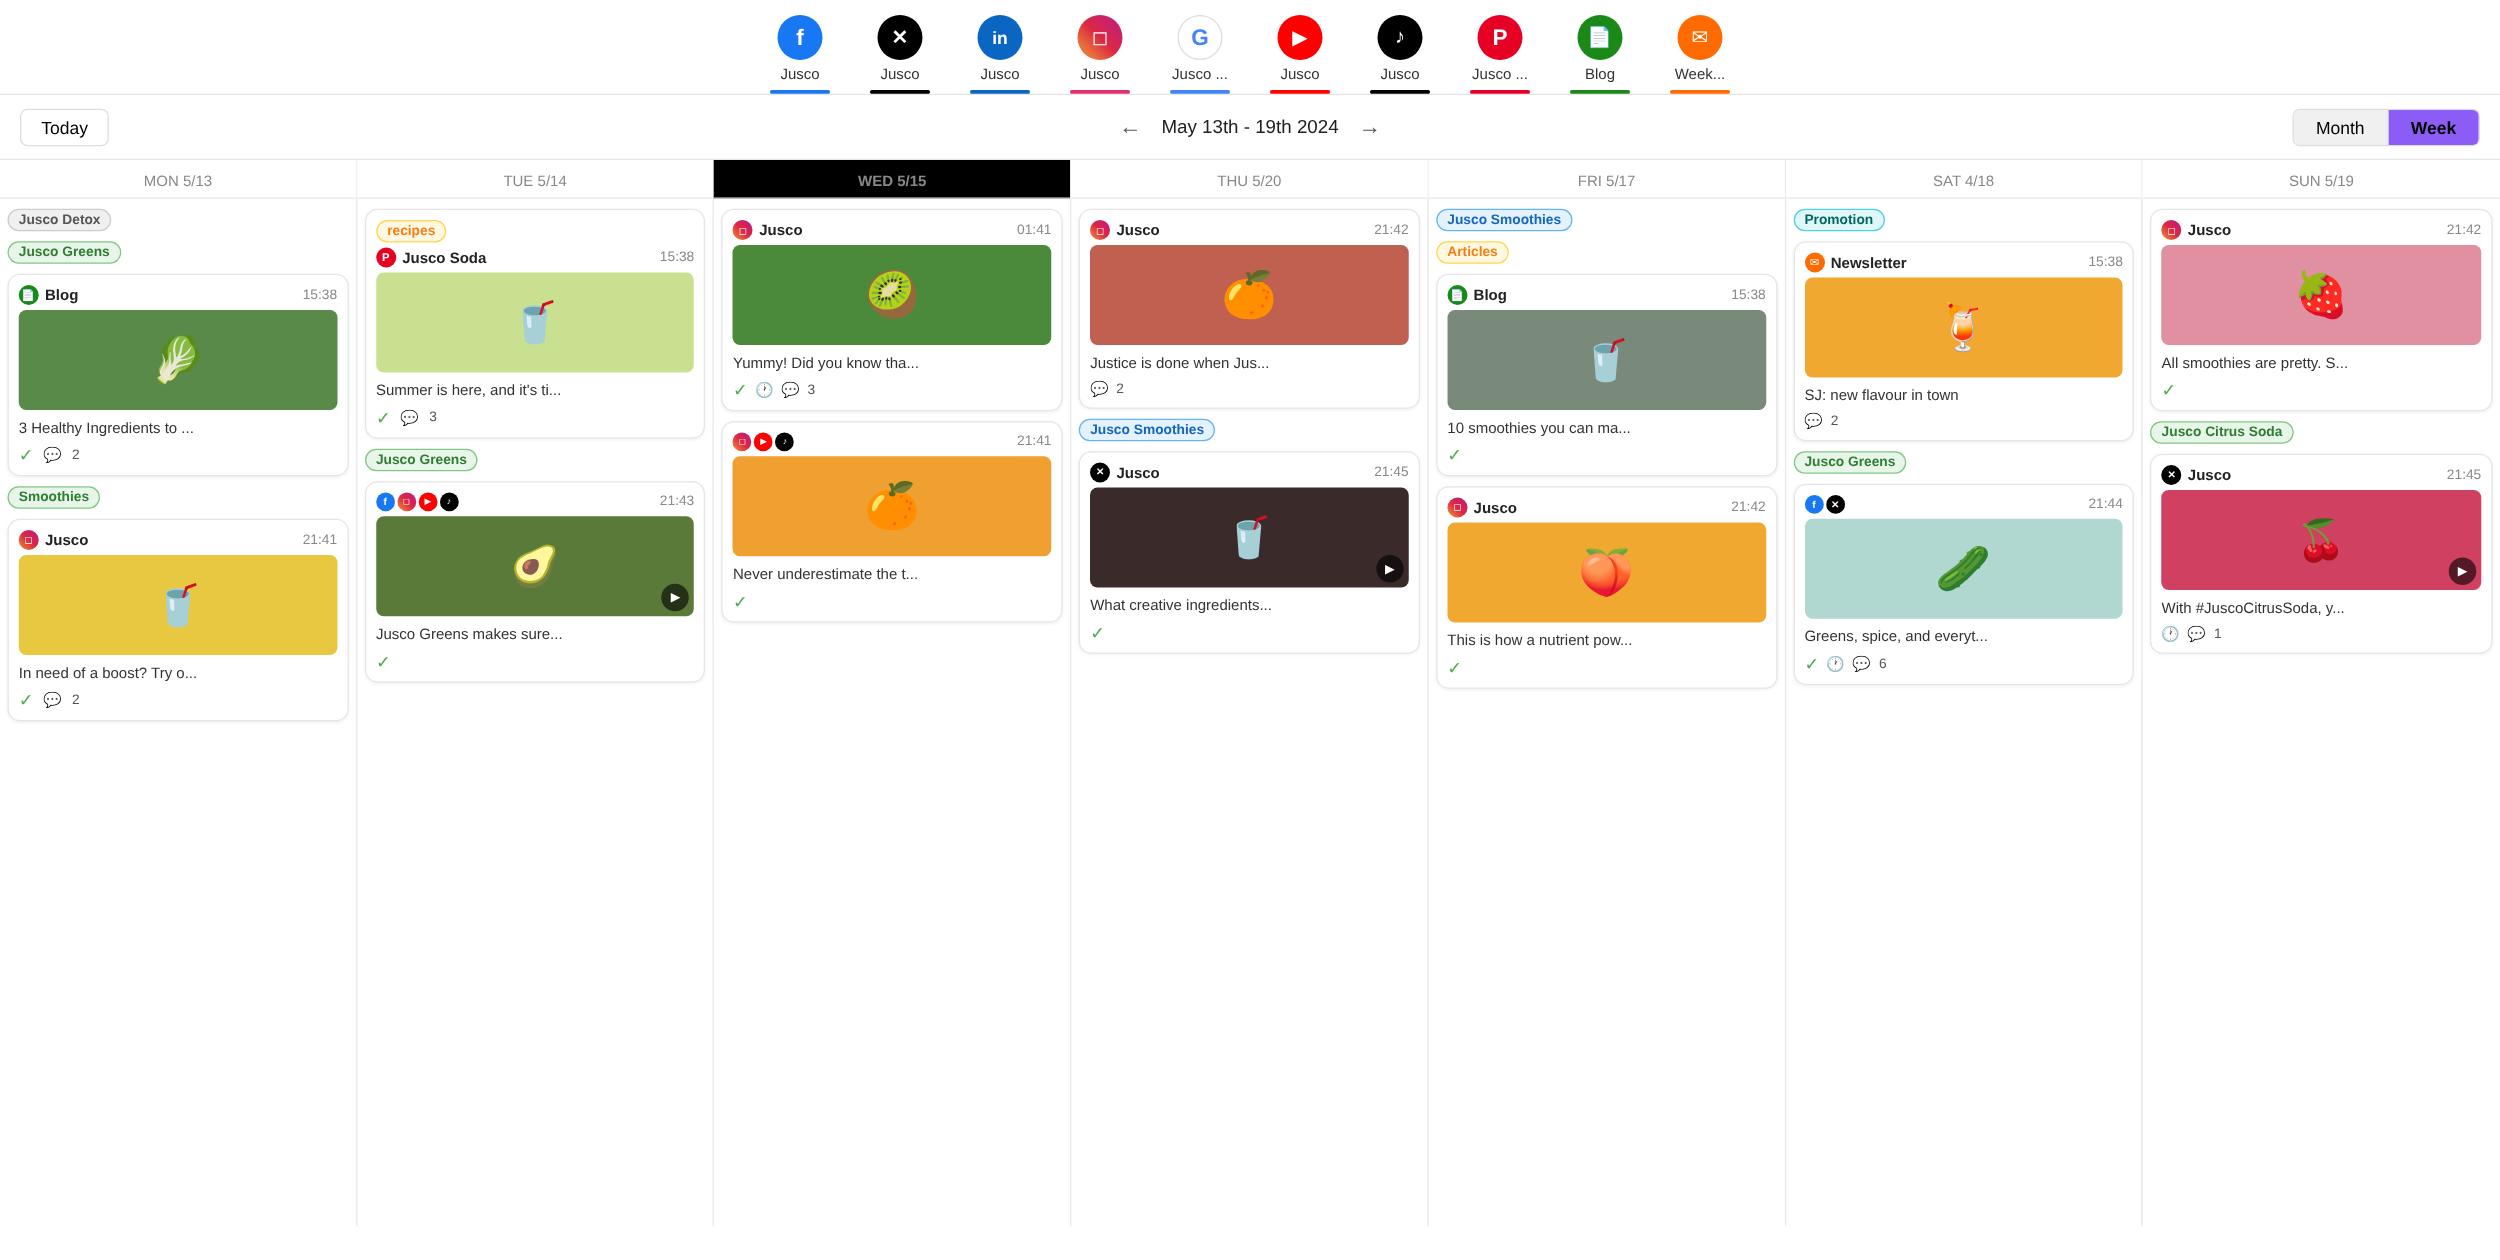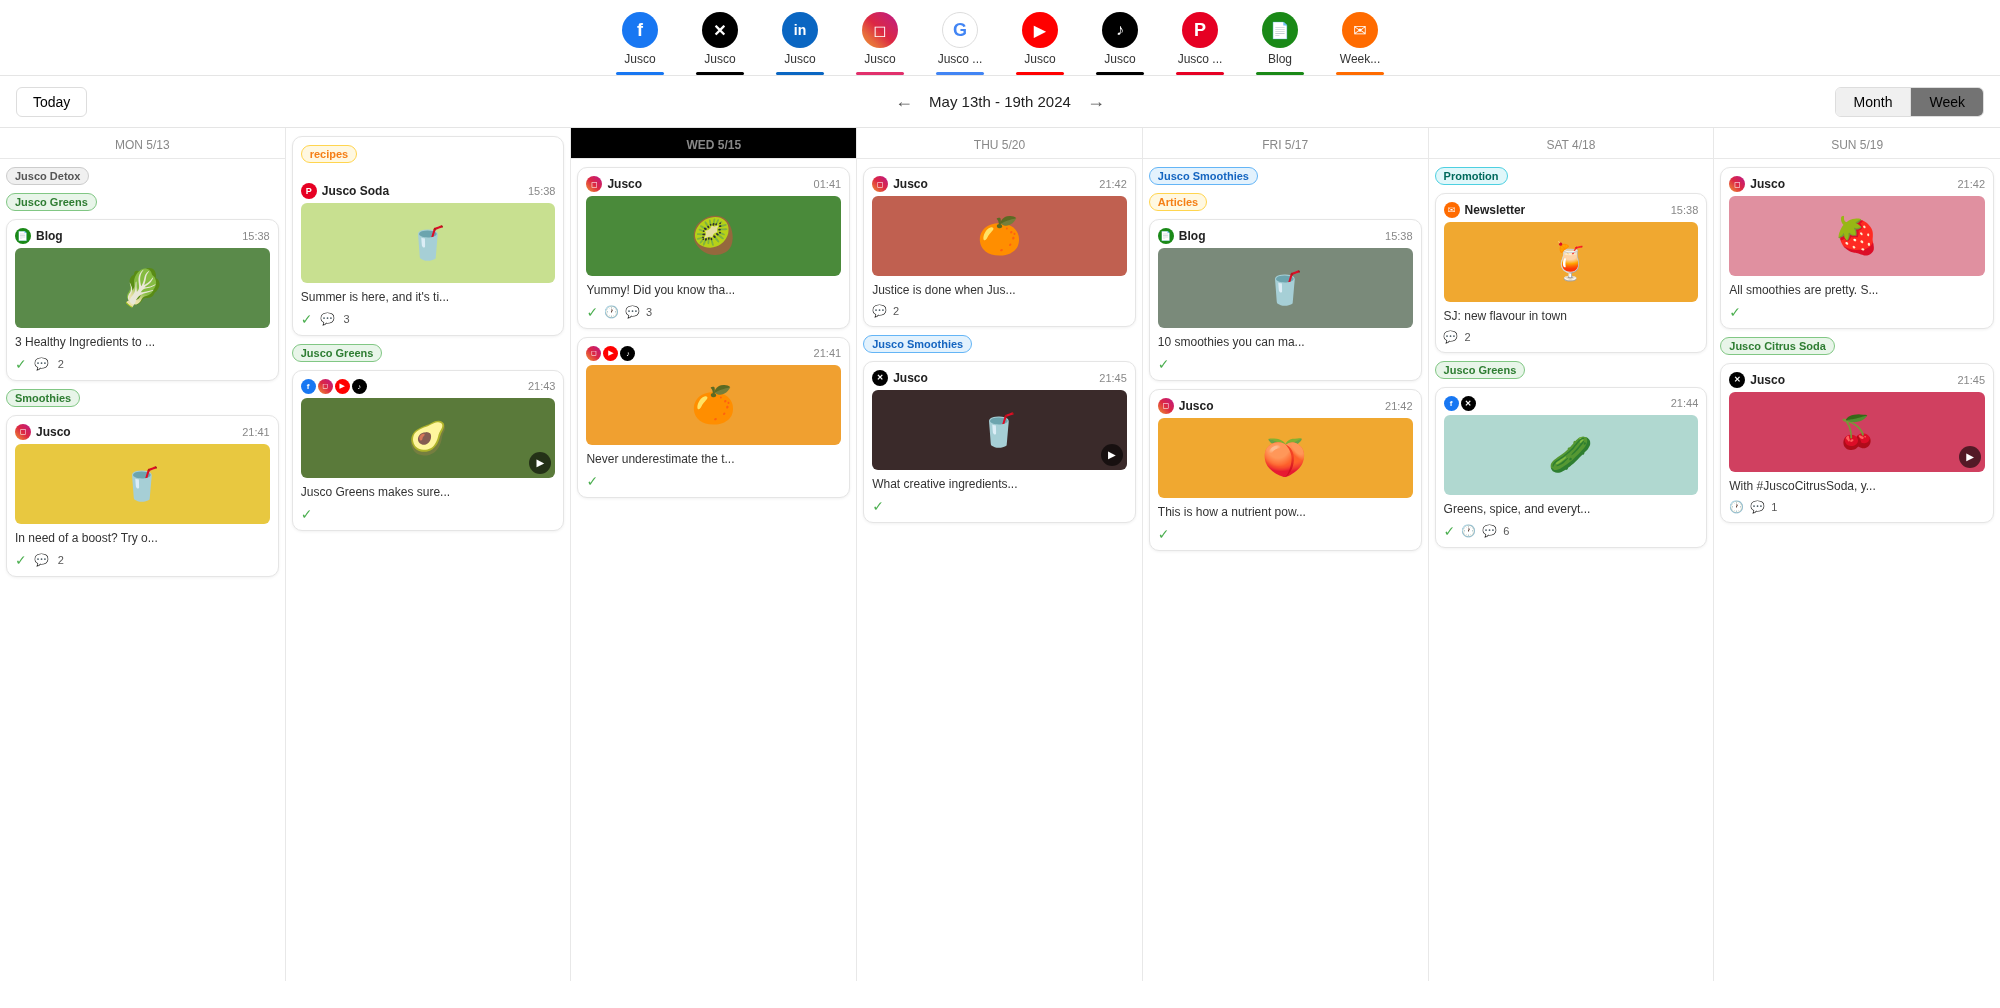--- a/index.html
+++ b/index.html
@@ -75,21 +75,21 @@
 
 <div style="display:flex;align-items:center;padding:10px 16px;border-bottom:1px solid #e5e5e5;position:relative;min-height:52px;">
   <button style="border:1px solid #ddd;background:#fff;padding:6px 16px;border-radius:6px;font-size:14px;cursor:pointer;font-weight:500;">Today</button>
   <div style="position:absolute;left:50%;transform:translateX(-50%);display:flex;align-items:center;gap:16px;">
     <button style="background:none;border:none;font-size:18px;cursor:pointer;color:#555;">←</button>
     <span style="font-size:15px;font-weight:500;">May 13th - 19th 2024</span>
     <button style="background:none;border:none;font-size:18px;cursor:pointer;color:#555;">→</button>
   </div>
   <div style="margin-left:auto;display:flex;border:1px solid #ddd;border-radius:6px;overflow:hidden;">
     <button style="padding:6px 18px;font-size:14px;cursor:pointer;background:#f0f0f0;border:none;border-right:1px solid #ddd;">Month</button>
-    <button style="padding:6px 18px;font-size:14px;cursor:pointer;background:#737373;border:none;font-weight:400;">Week</button>
+    <button style="padding:6px 18px;font-size:14px;cursor:pointer;background:#8b5cf6;border:none;font-weight:700;">Week</button>
   </div>
 </div>
 
 <div style="display:grid;grid-template-columns:repeat(7,1fr);height:calc(100vh - 155px);overflow-y:auto;">
 
   <div style="border-right:1px solid #e8e8e8;">
     <div style="text-align:center;padding:10px 0 6px;font-size:12px;color:#888;font-weight:500;border-bottom:1px solid #e8e8e8;position:sticky;top:0;background:#fff;z-index:2;">MON 5/13</div>
     <div style="padding:8px 6px;display:flex;flex-direction:column;gap:8px;">
 
       <div style="display:inline-block;padding:2px 8px;border-radius:12px;font-size:11px;font-weight:600;border:1px solid #ccc;background:#f0f0f0;color:#555;width:fit-content;">Jusco Detox</div>
@@ -128,24 +128,25 @@
         <div style="display:flex;align-items:center;gap:8px;margin-top:5px;">
           <span style="color:#4caf50;font-size:14px;">✓</span>
           <span style="font-size:12px;">💬</span>
           <span style="font-size:11px;color:#555;">2</span>
         </div>
       </div>
     </div>
   </div>
 
   <div style="border-right:1px solid #e8e8e8;">
-    <div style="padding:8px 6px;display:flex;flex-direction:column;gap:8px;">
-
-      <div style="background:#fff;border:1px solid #e5e5e5;border-radius:10px;padding:8px;box-shadow:0 1px 3px rgba(0,0,0,0.06);cursor:pointer;">
-        <div style="display:inline-block;padding:2px 8px;border-radius:12px;font-size:11px;font-weight:600;border:1px solid #ffd54f;background:#fff8e1;color:#f57f17;margin-bottom:20px;">recipes</div>
+    <div style="text-align:center;padding:10px 0 6px;font-size:12px;color:#888;font-weight:500;border-bottom:1px solid #e8e8e8;position:sticky;top:0;background:#fff;z-index:2;">TUE 5/14</div>
+    <div style="padding:8px 6px;display:flex;flex-direction:column;gap:8px;">
+
+      <div style="background:#fff;border:1px solid #e5e5e5;border-radius:10px;padding:8px;box-shadow:0 1px 3px rgba(0,0,0,0.06);cursor:pointer;">
+        <div style="display:inline-block;padding:2px 8px;border-radius:12px;font-size:11px;font-weight:600;border:1px solid #ffd54f;background:#fff8e1;color:#f57f17;margin-bottom:4px;">recipes</div>
         <div style="display:flex;justify-content:space-between;align-items:center;margin-bottom:4px;">
           <div style="display:flex;align-items:center;gap:5px;">
             <span style="width:16px;height:16px;border-radius:50%;background:#E60023;display:inline-flex;align-items:center;justify-content:center;font-size:9px;color:#fff;font-weight:bold;">P</span>
             <span style="font-size:12px;font-weight:600;">Jusco Soda</span>
           </div>
           <span style="font-size:11px;color:#888;">15:38</span>
         </div>
         <div style="width:100%;height:80px;border-radius:6px;background:#c8e090;display:flex;align-items:center;justify-content:center;font-size:32px;margin-bottom:6px;">🥤</div>
         <div style="font-size:12px;color:#333;line-height:1.4;">Summer is here, and it's ti...</div>
         <div style="display:flex;align-items:center;gap:8px;margin-top:5px;">

